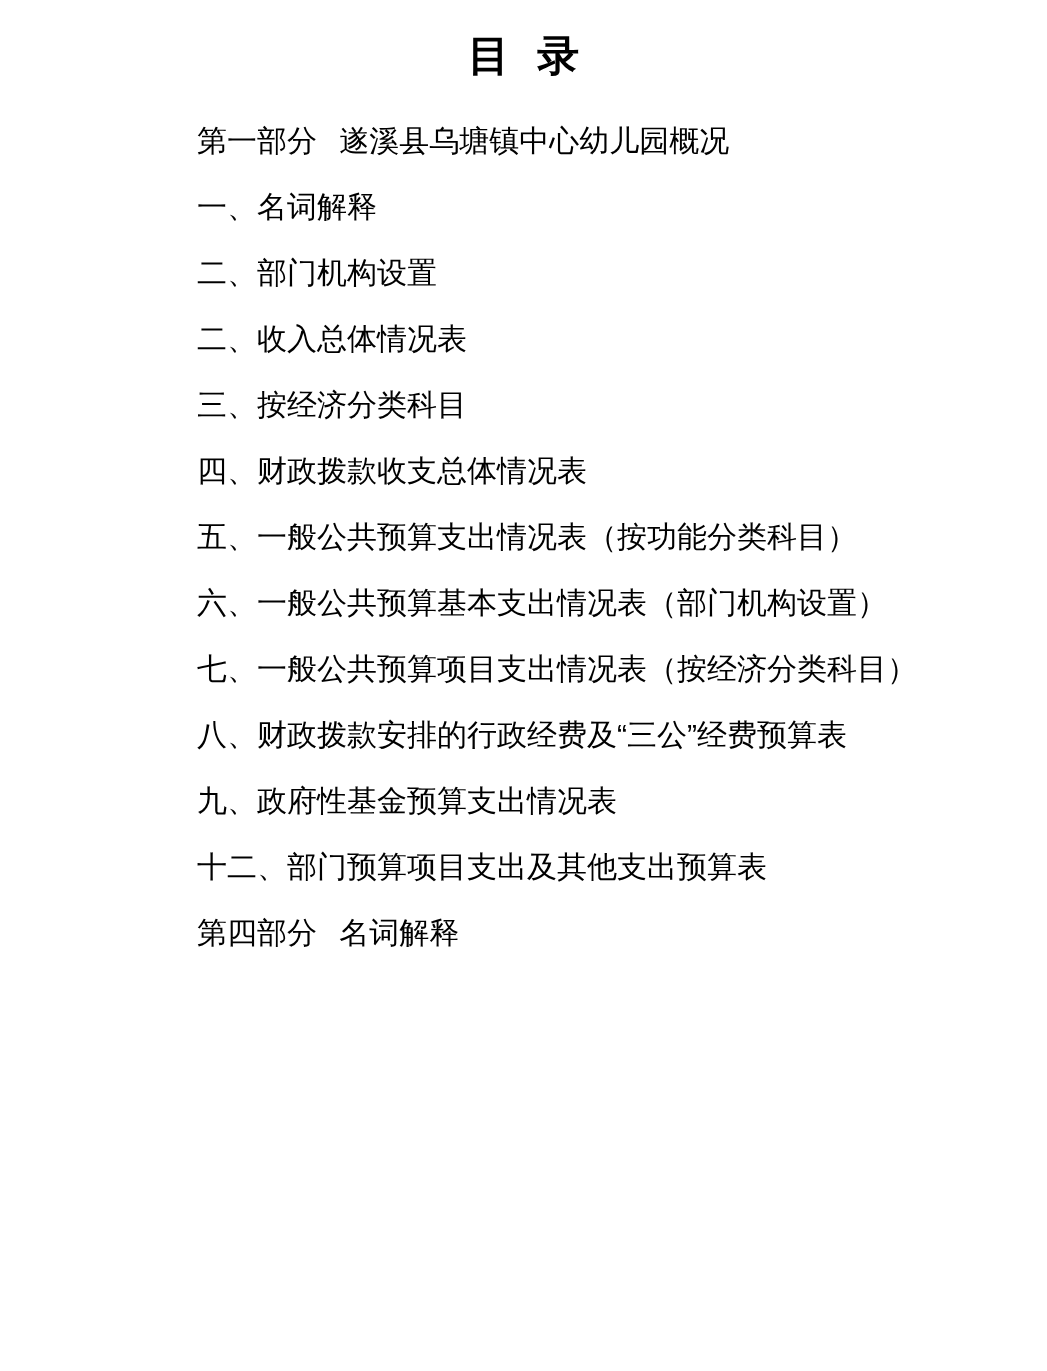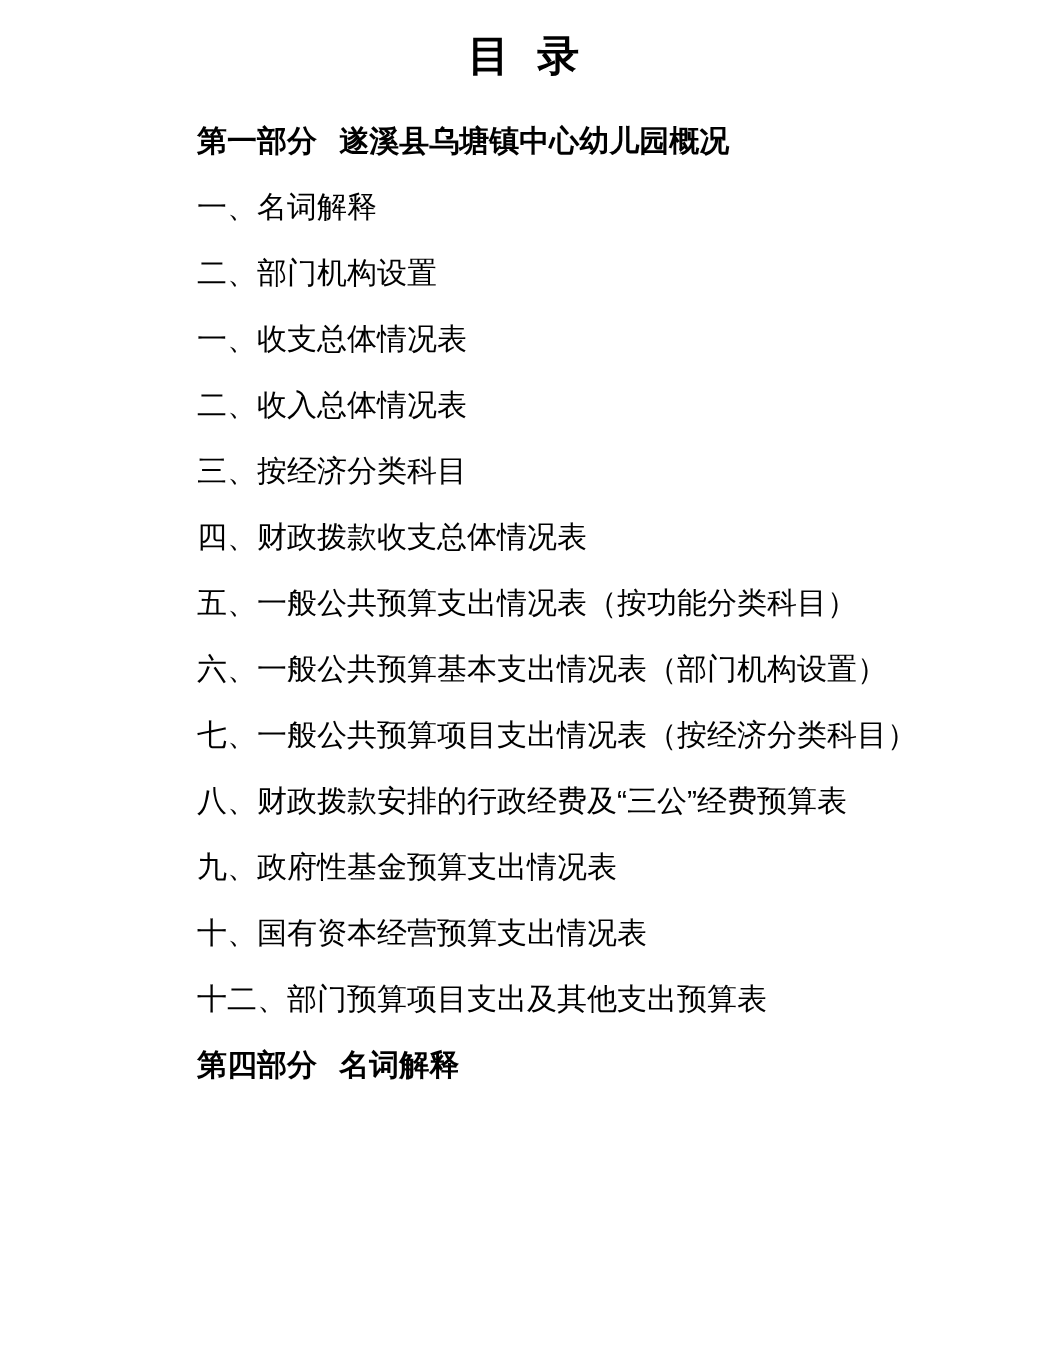--- a/index.html
+++ b/index.html
@@ -35,41 +35,39 @@
     list-style: none;
   }
   .toc-line {
     height: 66px;
     line-height: 66px;
     font-size: 30px;
     white-space: nowrap;
     word-spacing: 14px; 
   }
   .toc-line.part {
-    font-weight: 700;
+    font-weight: 400;
   }
 </style>
 </head>
 <body>
 
 <div class="doc-page">
 
   <h1 class="doc-title">目 录</h1>
 
   <div class="toc-list">
     <div class="toc-line part">第一部分 遂溪县乌塘镇中心幼儿园概况</div>
     <div class="toc-line">一、名词解释</div>
     <div class="toc-line">二、部门机构设置</div>
-    <div class="toc-line">一、收支总体情况表</div>
     <div class="toc-line">二、收入总体情况表</div>
     <div class="toc-line">三、按经济分类科目</div>
     <div class="toc-line">四、财政拨款收支总体情况表</div>
     <div class="toc-line">五、一般公共预算支出情况表（按功能分类科目）</div>
     <div class="toc-line">六、一般公共预算基本支出情况表（部门机构设置）</div>
     <div class="toc-line">七、一般公共预算项目支出情况表（按经济分类科目）</div>
     <div class="toc-line">八、财政拨款安排的行政经费及“三公”经费预算表</div>
     <div class="toc-line">九、政府性基金预算支出情况表</div>
-    <div class="toc-line">十、国有资本经营预算支出情况表</div>
     <div class="toc-line">十二、部门预算项目支出及其他支出预算表</div>
     <div class="toc-line part">第四部分 名词解释</div>
   </div>
 
 </div>
 
 </body></html>

